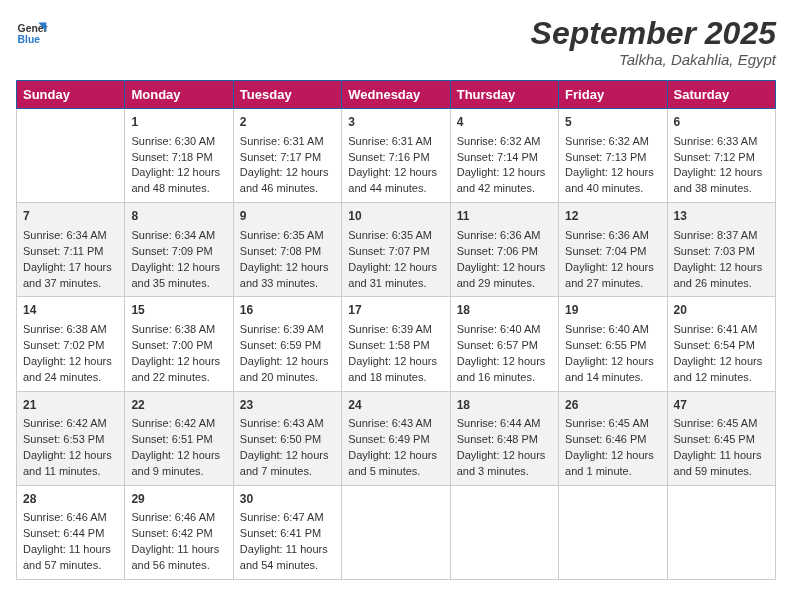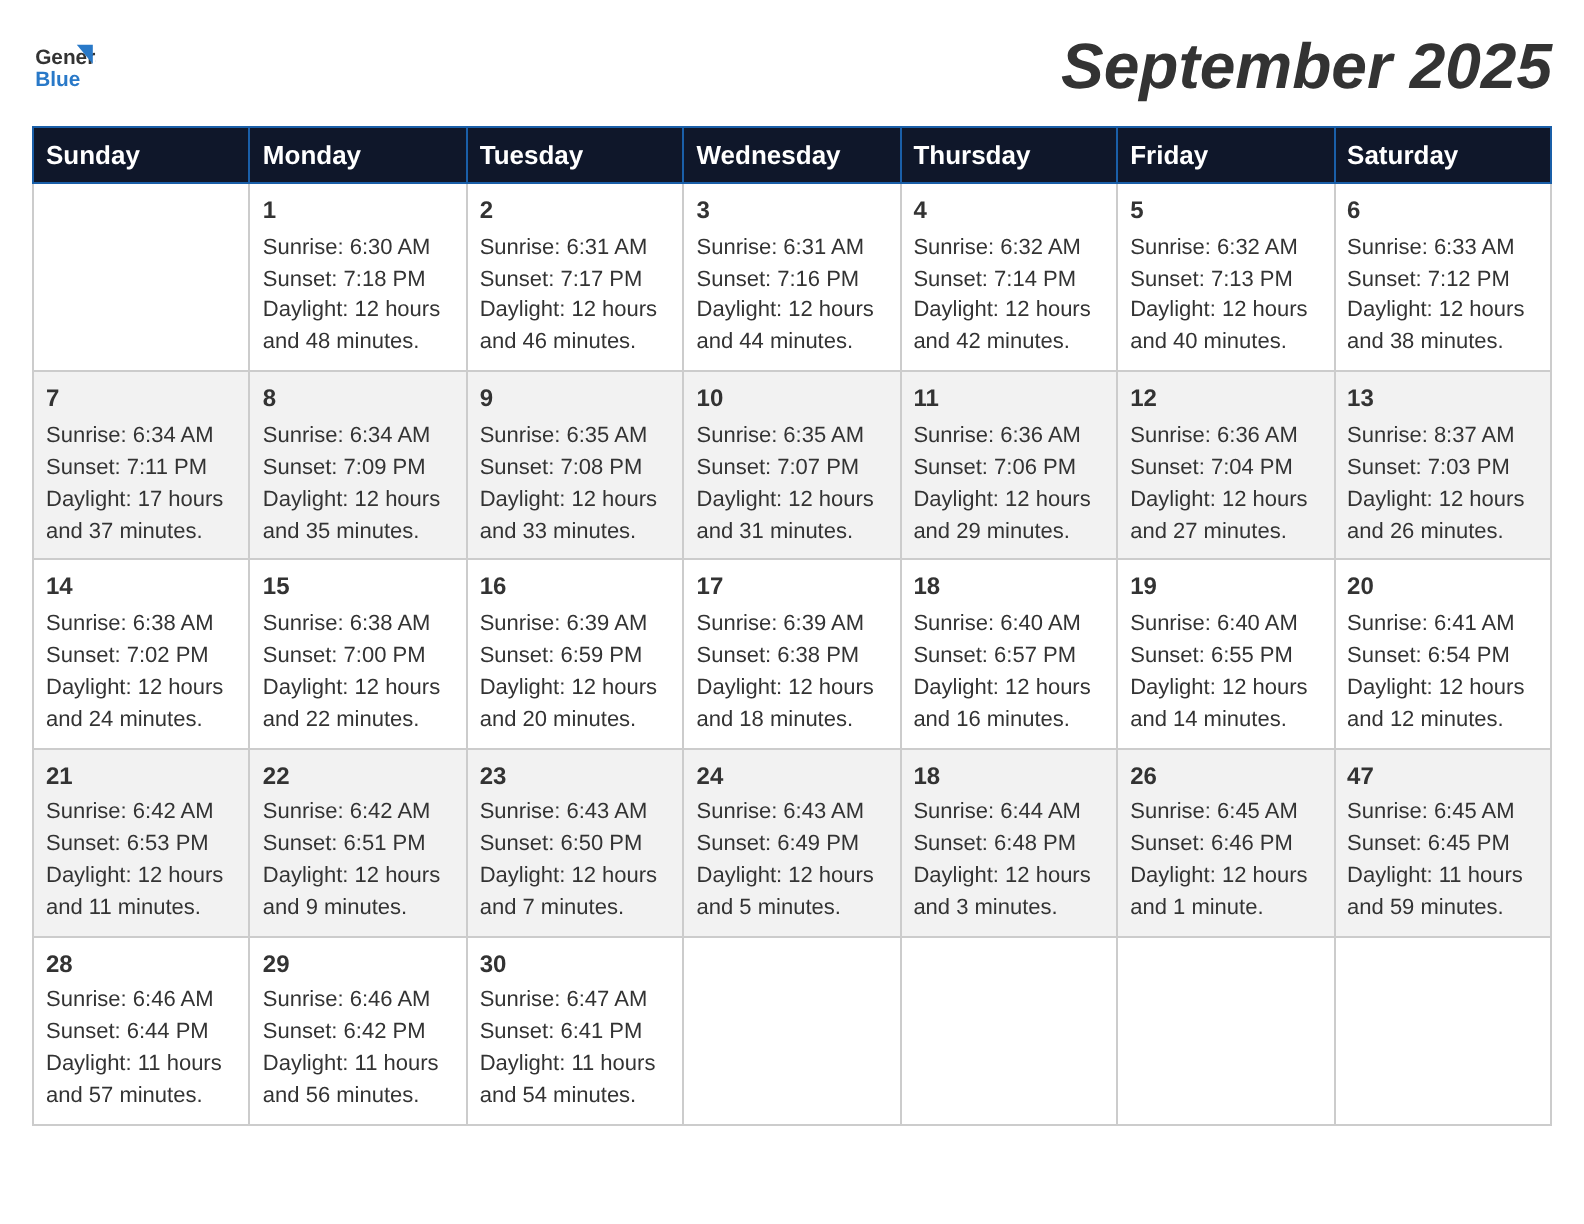--- a/index.html
+++ b/index.html
@@ -38,21 +38,21 @@
     .subtitle {
       font-size: 15px;
       color: #555;
     }
     table {
       width: 100%;
       border-collapse: collapse;
       font-size: 11px;
     }
     thead tr th {
-      background-color: #0f172a;
+      background-color: #be185d;
       color: #fff;
       text-align: left;
       padding: 6px 6px;
       font-size: 13px;
       font-weight: bold;
       border: 1px solid #1a5fa8;
     }
     tbody tr td {
       vertical-align: top;
       padding: 5px 6px;
@@ -87,20 +87,21 @@
 <div class="header">
   <div class="logo">
     <svg class="logo-icon" viewBox="0 0 40 40">
       <text x="2" y="20" font-size="13" font-weight="bold" fill="#333">General</text>
       <text x="2" y="34" font-size="13" font-weight="bold" fill="#2979c8">Blue</text>
       <polygon points="28,8 38,8 38,20" fill="#2979c8"></polygon>
     </svg>
   </div>
   <div class="title-block">
     <div class="month-title">September 2025</div>
+    <div class="subtitle">Talkha, Dakahlia, Egypt</div>
   </div>
 </div>
 
 <table>
   <thead>
     <tr>
     <th>Sunday</th>
         <th>Monday</th>
         <th>Tuesday</th>
         <th>Wednesday</th>
@@ -125,21 +126,21 @@
         <td><span class="day-num">9</span><span>Sunrise: 6:35 AM</span><br><span>Sunset: 7:08 PM</span><br><span>Daylight: 12 hours and 33 minutes.</span></td>
         <td><span class="day-num">10</span><span>Sunrise: 6:35 AM</span><br><span>Sunset: 7:07 PM</span><br><span>Daylight: 12 hours and 31 minutes.</span></td>
         <td><span class="day-num">11</span><span>Sunrise: 6:36 AM</span><br><span>Sunset: 7:06 PM</span><br><span>Daylight: 12 hours and 29 minutes.</span></td>
         <td><span class="day-num">12</span><span>Sunrise: 6:36 AM</span><br><span>Sunset: 7:04 PM</span><br><span>Daylight: 12 hours and 27 minutes.</span></td>
         <td><span class="day-num">13</span><span>Sunrise: 8:37 AM</span><br><span>Sunset: 7:03 PM</span><br><span>Daylight: 12 hours and 26 minutes.</span></td>
       </tr>
       <tr>
         <td><span class="day-num">14</span><span>Sunrise: 6:38 AM</span><br><span>Sunset: 7:02 PM</span><br><span>Daylight: 12 hours and 24 minutes.</span></td>
         <td><span class="day-num">15</span><span>Sunrise: 6:38 AM</span><br><span>Sunset: 7:00 PM</span><br><span>Daylight: 12 hours and 22 minutes.</span></td>
         <td><span class="day-num">16</span><span>Sunrise: 6:39 AM</span><br><span>Sunset: 6:59 PM</span><br><span>Daylight: 12 hours and 20 minutes.</span></td>
-        <td><span class="day-num">17</span><span>Sunrise: 6:39 AM</span><br><span>Sunset: 6:38 PM</span><br><span>Daylight: 12 hours and 18 minutes.</span></td>
+        <td><span class="day-num">17</span><span>Sunrise: 6:39 AM</span><br><span>Sunset: 1:58 PM</span><br><span>Daylight: 12 hours and 18 minutes.</span></td>
         <td><span class="day-num">18</span><span>Sunrise: 6:40 AM</span><br><span>Sunset: 6:57 PM</span><br><span>Daylight: 12 hours and 16 minutes.</span></td>
         <td><span class="day-num">19</span><span>Sunrise: 6:40 AM</span><br><span>Sunset: 6:55 PM</span><br><span>Daylight: 12 hours and 14 minutes.</span></td>
         <td><span class="day-num">20</span><span>Sunrise: 6:41 AM</span><br><span>Sunset: 6:54 PM</span><br><span>Daylight: 12 hours and 12 minutes.</span></td>
       </tr>
       <tr>
         <td><span class="day-num">21</span><span>Sunrise: 6:42 AM</span><br><span>Sunset: 6:53 PM</span><br><span>Daylight: 12 hours and 11 minutes.</span></td>
         <td><span class="day-num">22</span><span>Sunrise: 6:42 AM</span><br><span>Sunset: 6:51 PM</span><br><span>Daylight: 12 hours and 9 minutes.</span></td>
         <td><span class="day-num">23</span><span>Sunrise: 6:43 AM</span><br><span>Sunset: 6:50 PM</span><br><span>Daylight: 12 hours and 7 minutes.</span></td>
         <td><span class="day-num">24</span><span>Sunrise: 6:43 AM</span><br><span>Sunset: 6:49 PM</span><br><span>Daylight: 12 hours and 5 minutes.</span></td>
         <td><span class="day-num">18</span><span>Sunrise: 6:44 AM</span><br><span>Sunset: 6:48 PM</span><br><span>Daylight: 12 hours and 3 minutes.</span></td>

